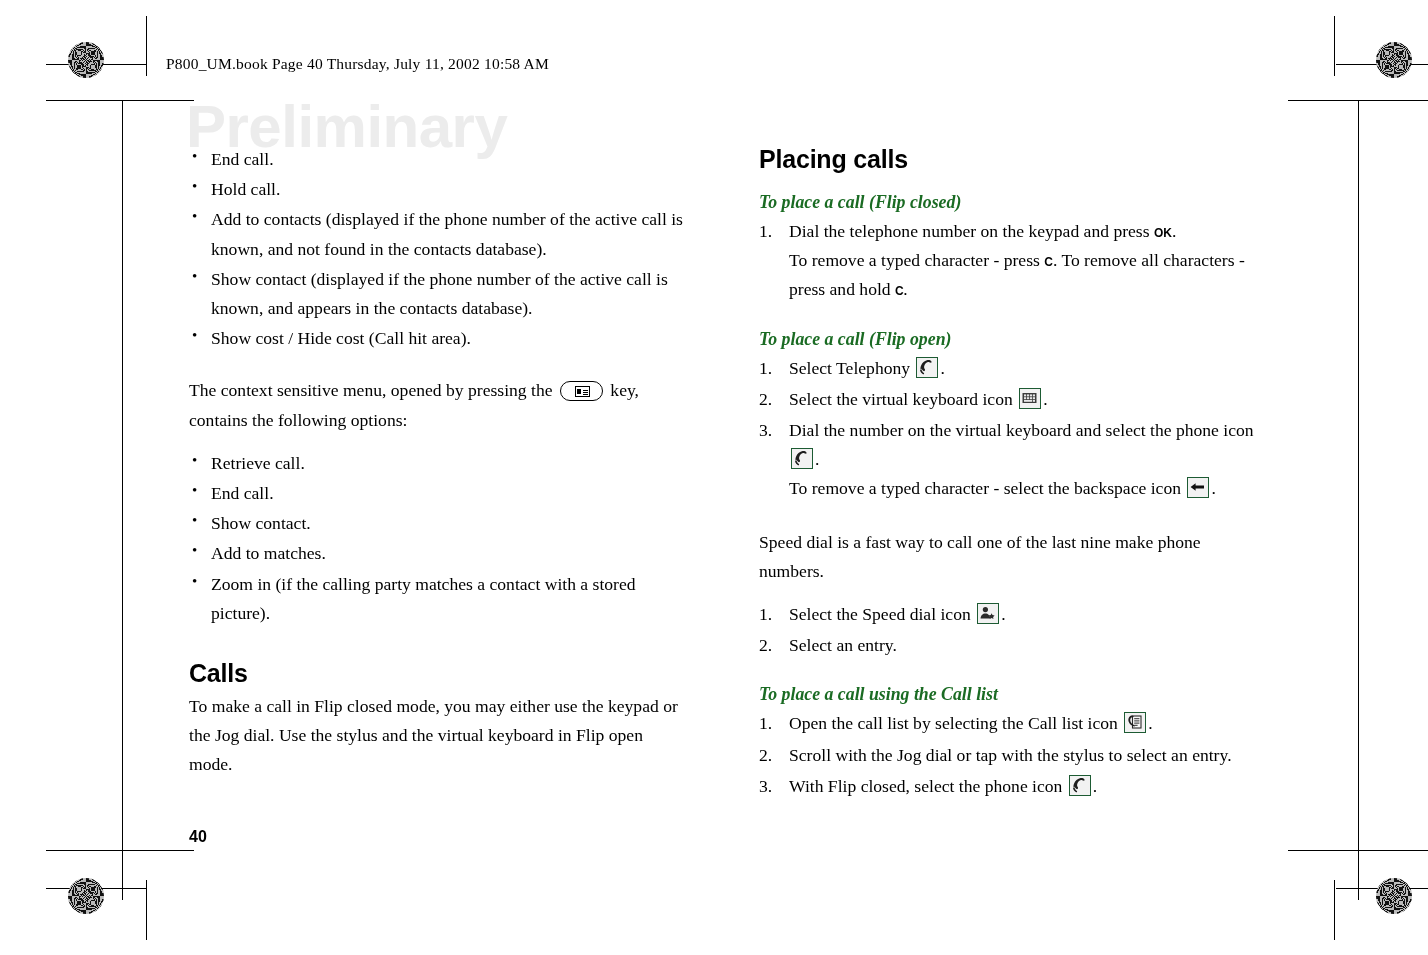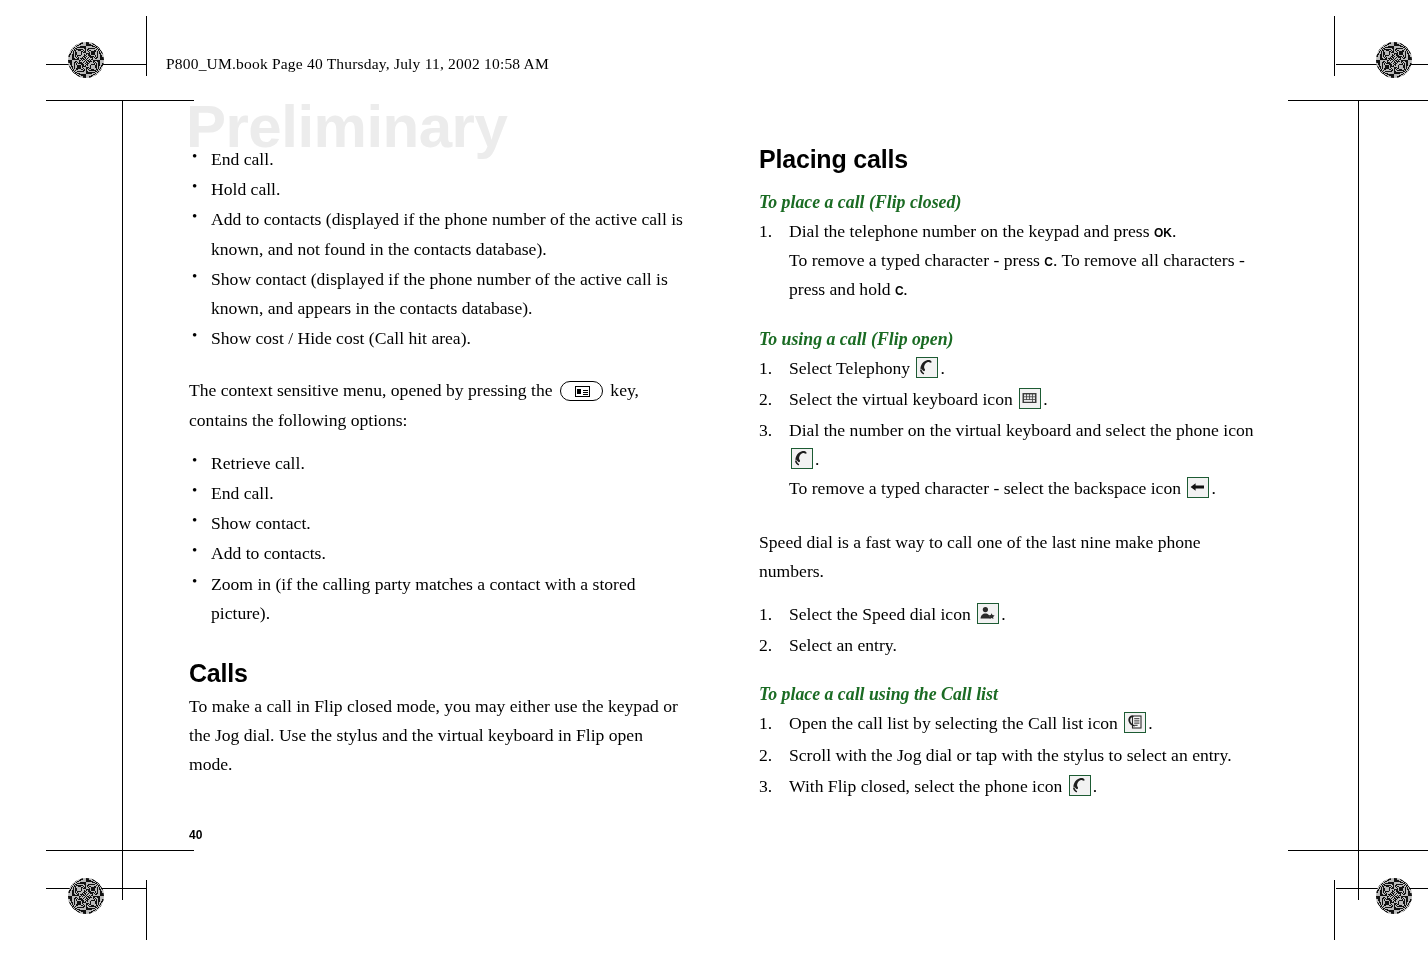--- a/index.html
+++ b/index.html
@@ -206,21 +206,21 @@
     width: 5px; height: 1px;
     background: #000;
     box-shadow: 0 2px 0 #000, 0 4px 0 #000;
   }
 
   
   .pagenum {
     position: absolute;
     font-family: "Liberation Sans", "DejaVu Sans", sans-serif;
     font-weight: bold;
-    font-size: 12px;
+    font-size: 16px;
     color: #000;
   }
 </style>
 </head>
 <body>
 
 <div id="page">
 
   <div class="cutline v" style="left:120px; top:16px; height:60px;"></div>
   <div class="cutline v" style="left:96px; top:100px; height:800px;"></div>
@@ -280,21 +280,21 @@
       <span class="ic-key"><span class="glyph"></span></span>
       <span>key, contains the following options:</span>
     </p>
 
     <div class="spacer-sm"></div>
 
     <ul class="bullets">
       <li>Retrieve call.</li>
       <li>End call.</li>
       <li>Show contact.</li>
-      <li>Add to contacts.</li>
+      <li>Add to matches.</li>
       <li>Zoom in (if the calling party matches a contact with a stored picture).</li>
     </ul>
 
     <div class="spacer-lg"></div>
 
     <h1 class="section">Calls</h1>
     <p class="body-text">To make a call in Flip closed mode, you may either use the keypad or the Jog dial. Use the stylus and the virtual keyboard in Flip open mode.</p>
 
   </div>
 
@@ -307,21 +307,21 @@
     <h2 class="subhead">To place a call (Flip closed)</h2>
     <ol class="numbered">
       <li>
         <span>Dial the telephone number on the keypad and press </span><span class="bold-sans">OK</span><span>.</span><br>
         <span>To remove a typed character - press </span><span class="bold-sans">C</span><span>. To remove all characters - press and hold </span><span class="bold-sans">C.</span>
       </li>
     </ol>
 
     <div class="spacer-md"></div>
 
-    <h2 class="subhead">To using a call (Flip open)</h2>
+    <h2 class="subhead">To place a call (Flip open)</h2>
     <ol class="numbered">
       <li>
         <span>Select Telephony</span>
         <span class="ic ic-sq">
           <svg width="19" height="18" viewBox="0 0 19 18" aria-hidden="true">
             <path d="M4.4 13.6c-1.1-1.7-1.3-4.1-0.3-6.2C5.3 4.8 7.4 2.9 9.9 2.3c1.9-0.5 3.6 0 4.5 1.1 0.4 0.5 0.3 1-0.2 1.2-0.6 0.2-1.3 0-1.9-0.3-0.9-0.4-2-0.3-2.9 0.4-1.3 1-2.1 2.5-2.3 4-0.1 0.9 0.1 1.7 0.6 2.3 0.4 0.5 0.5 1.1 0.2 1.6-0.3 0.6-0.9 0.8-1.4 0.5-0.7-0.4-1.5-1.4-2.1-2.5z" fill="#1d1d1d"></path>
             <path d="M4.6 12.2c0.6 1.2 1.5 2.3 2.3 2.9 0.3 0.2 0.3 0.6 0.1 0.9-0.3 0.3-0.8 0.3-1.3 0-1.1-0.7-2-1.8-2.5-3-0.2-0.5-0.1-0.9 0.3-1 0.4-0.1 0.9 0.1 1.1 0.2z" fill="#1d1d1d"></path>
           </svg>
         </span><span>.</span>
       </li>

